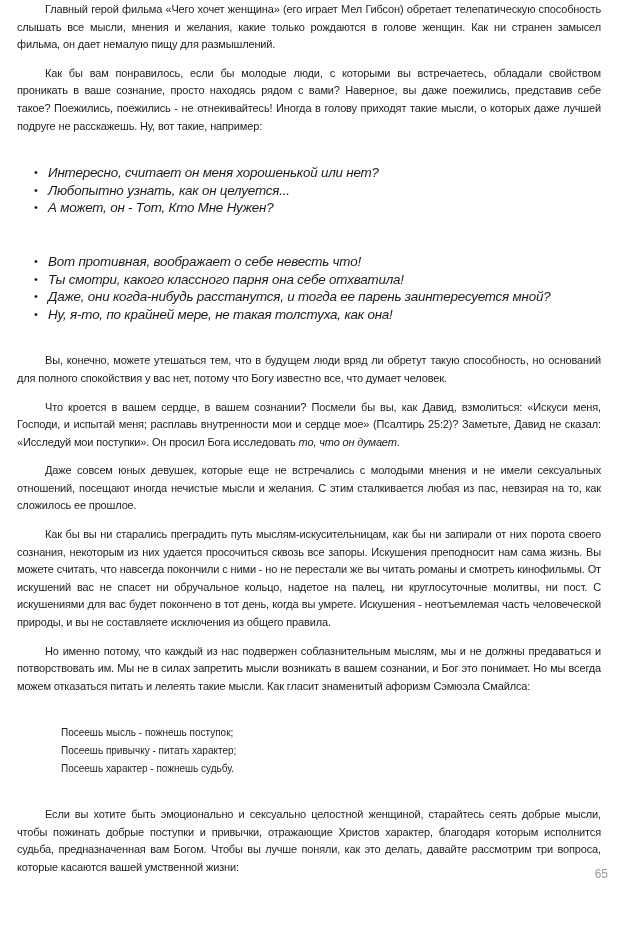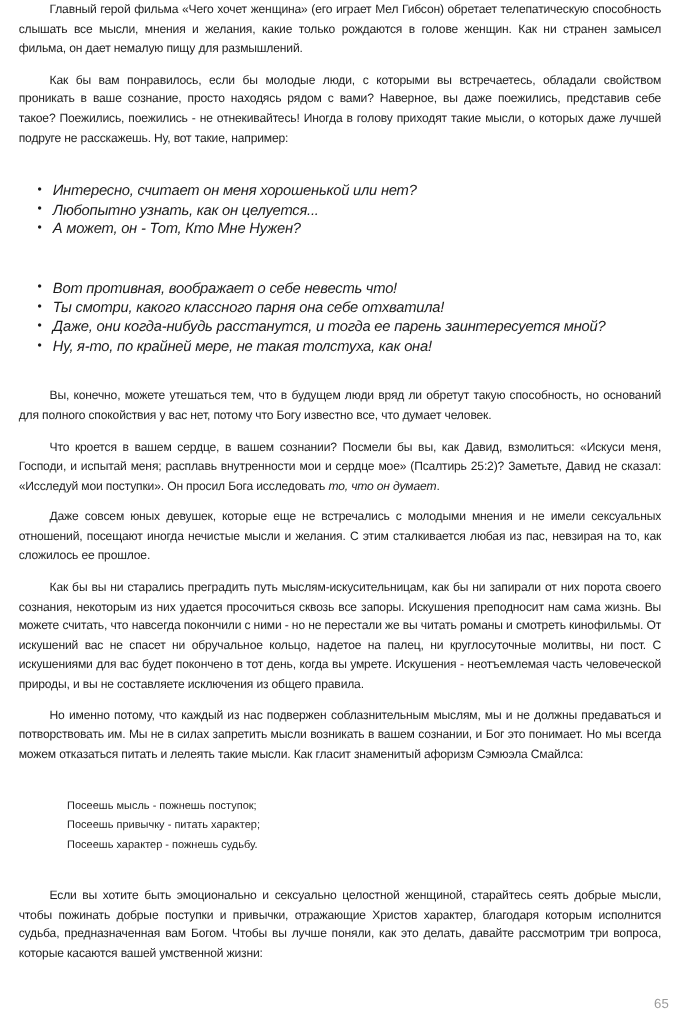--- a/index.html
+++ b/index.html
@@ -19,21 +19,21 @@
     font-style: italic; font-size: 13.4px; line-height: 17.6px; position: relative; padding-left: 14px;
     letter-spacing: -0.2px;
   }
   ul.bullets li::before {
     content: "\2022"; position: absolute; left: 0; top: 0; font-style: normal; font-size: 11px;
   }
   .gap-m { height: 18px; }
   .aphorism { padding-left: 28px; }
   .aphorism div { font-size: 10px; line-height: 17.6px; margin-left: 27px; }
   .pagenum {
-    position: absolute; right: 12px; top: 905px; font-size: 12px; color: #9a9a9a;
+    position: absolute; right: 12px; top: 867px; font-size: 12px; color: #9a9a9a;
   }
   em { font-style: italic; }
 </style>
 </head>
 <body>
 
 <div class="page">
   <p class="p1">Главный герой фильма «Чего хочет женщина» (его играет Мел Гибсон) обретает телепатическую способность слышать все мысли, мнения и желания, какие только рождаются в голове женщин. Как ни странен замысел фильма, он дает немалую пищу для размышлений.</p>
   <p>Как бы вам понравилось, если бы молодые люди, с которыми вы встречаетесь, обладали свойством проникать в ваше сознание, просто находясь рядом с вами? Наверное, вы даже поежились, представив себе такое? Поежились, поежились - не отнекивайтесь! Иногда в голову приходят такие мысли, о которых даже лучшей подруге не расскажешь. Ну, вот такие, например:</p>
 

